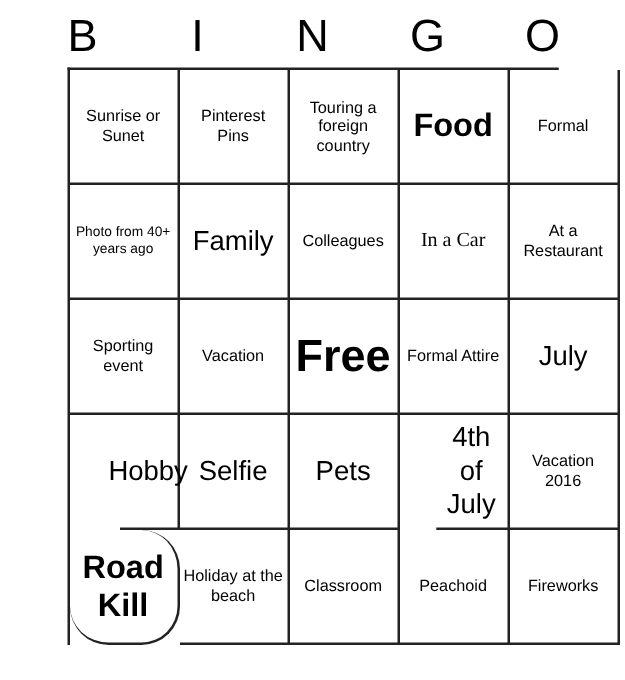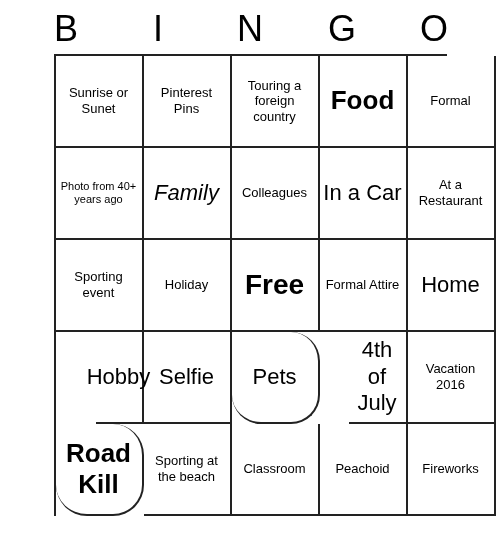--- a/index.html
+++ b/index.html
@@ -56,32 +56,32 @@
     <div class="bingo-header-letter">O</div>
   </div>
 
 <div class="bingo-grid">
 <div class="bingo-cell">Sunrise or Sunet</div>
     <div class="bingo-cell">Pinterest Pins</div>
     <div class="bingo-cell">Touring a foreign country</div>
     <div class="bingo-cell" style="font-size: 26px; font-weight: bold;">Food</div>
     <div class="bingo-cell">Formal</div>
     <div class="bingo-cell" style="font-size: 11px;">Photo from 40+ years ago</div>
-    <div class="bingo-cell" style="font-size: 22px; font-style: italic;">Family</div>
+    <div class="bingo-cell" style="font-size: 22px;">Family</div>
     <div class="bingo-cell">Colleagues</div>
-    <div class="bingo-cell" style="font-size: 22px;">In a Car</div>
+    <div class="bingo-cell" style="font-size: 16px; font-family: Liberation Serif, serif;">In a Car</div>
     <div class="bingo-cell">At a Restaurant</div>
     <div class="bingo-cell">Sporting event</div>
-    <div class="bingo-cell">Holiday</div>
-    <div class="bingo-cell" style="font-size: 28px; font-weight: bold;">Free</div>
+    <div class="bingo-cell">Vacation</div>
+    <div class="bingo-cell" style="font-size: 36px; font-weight: bold;">Free</div>
     <div class="bingo-cell">Formal Attire</div>
-    <div class="bingo-cell" style="font-size: 22px;">Home</div>
+    <div class="bingo-cell" style="font-size: 22px;">July</div>
     <div class="bingo-cell" style="font-size: 22px; margin-left: 40px;">Hobby</div>
     <div class="bingo-cell" style="font-size: 22px;">Selfie</div>
-    <div class="bingo-cell" style="font-size: 22px; border-radius: 29px;">Pets</div>
+    <div class="bingo-cell" style="font-size: 22px;">Pets</div>
     <div class="bingo-cell" style="font-size: 22px; margin-left: 29px;">4th of July</div>
     <div class="bingo-cell">Vacation 2016</div>
     <div class="bingo-cell" style="font-size: 26px; font-weight: bold; border-radius: 31px;">Road Kill</div>
-    <div class="bingo-cell">Sporting at the beach</div>
+    <div class="bingo-cell">Holiday at the beach</div>
     <div class="bingo-cell">Classroom</div>
     <div class="bingo-cell">Peachoid</div>
     <div class="bingo-cell">Fireworks</div>
   </div>
 
 </body></html>

